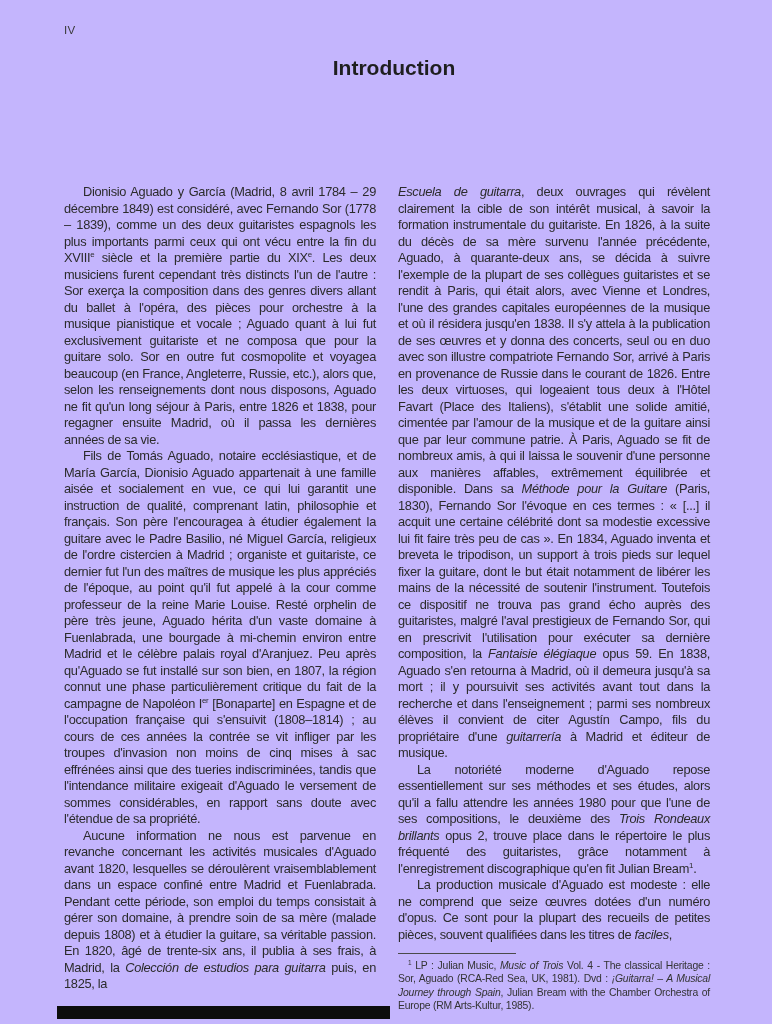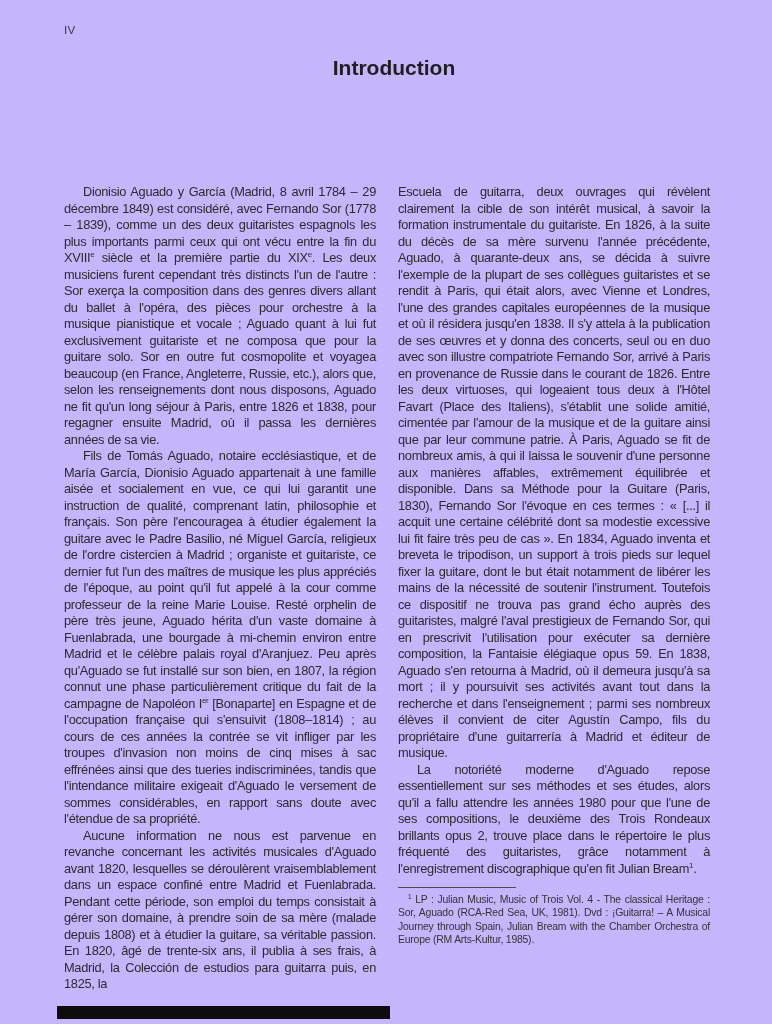--- a/index.html
+++ b/index.html
@@ -51,21 +51,21 @@
   }
   .para {
     margin: 0;
     font-size: 12.8px;
     line-height: 16.5px;
     letter-spacing: -0.3px;
     text-align: justify;
     color: #2b2b2b;
   }
   .para.indent { text-indent: 19px; }
-  .it { }
+  .it { font-style: italic; }
   sup {
     font-size: 0.62em;
     vertical-align: super;
     line-height: 0;
   }
   .footnote {
     margin-top: 10px;
   }
   .footnote-rule {
     width: 118px;
@@ -103,20 +103,21 @@
 
     <div class="col">
       <p class="para indent"><span>Dionisio Aguado y García (Madrid, 8 avril 1784 – 29 décembre 1849) est considéré, avec Fernando Sor (1778 – 1839), comme un des deux guitaristes espagnols les plus importants parmi ceux qui ont vécu entre la fin du XVIII</span><sup>e</sup><span> siècle et la première partie du XIX</span><sup>e</sup><span>. Les deux musiciens furent cependant très distincts l'un de l'autre : Sor exerça la composition dans des genres divers allant du ballet à l'opéra, des pièces pour orchestre à la musique pianistique et vocale ; Aguado quant à lui fut exclusivement guitariste et ne composa que pour la guitare solo. Sor en outre fut cosmopolite et voyagea beaucoup (en France, Angleterre, Russie, etc.), alors que, selon les renseignements dont nous disposons, Aguado ne fit qu'un long séjour à Paris, entre 1826 et 1838, pour regagner ensuite Madrid, où il passa les dernières années de sa vie.</span></p>
       <p class="para indent"><span>Fils de Tomás Aguado, notaire ecclésiastique, et de María García, Dionisio Aguado appartenait à une famille aisée et socialement en vue, ce qui lui garantit une instruction de qualité, comprenant latin, philosophie et français. Son père l'encouragea à étudier également la guitare avec le Padre Basilio, né Miguel García, religieux de l'ordre cistercien à Madrid ; organiste et guitariste, ce dernier fut l'un des maîtres de musique les plus appréciés de l'époque, au point qu'il fut appelé à la cour comme professeur de la reine Marie Louise. Resté orphelin de père très jeune, Aguado hérita d'un vaste domaine à Fuenlabrada, une bourgade à mi-chemin environ entre Madrid et le célèbre palais royal d'Aranjuez. Peu après qu'Aguado se fut installé sur son bien, en 1807, la région connut une phase particulièrement critique du fait de la campagne de Napoléon I</span><sup>er</sup><span> [Bonaparte] en Espagne et de l'occupation française qui s'ensuivit (1808–1814) ; au cours de ces années la contrée se vit infliger par les troupes d'invasion non moins de cinq mises à sac effrénées ainsi que des tueries indiscriminées, tandis que l'intendance militaire exigeait d'Aguado le versement de sommes considérables, en rapport sans doute avec l'étendue de sa propriété.</span></p>
       <p class="para indent"><span>Aucune information ne nous est parvenue en revanche concernant les activités musicales d'Aguado avant 1820, lesquelles se déroulèrent vraisemblablement dans un espace confiné entre Madrid et Fuenlabrada. Pendant cette période, son emploi du temps consistait à gérer son domaine, à prendre soin de sa mère (malade depuis 1808) et à étudier la guitare, sa véritable passion. En 1820, âgé de trente-six ans, il publia à ses frais, à Madrid, la </span><span class="it">Colección de estudios para guitarra</span><span> puis, en 1825, la</span></p>
     </div>
 
     <div class="col">
       <p class="para"><span class="it">Escuela de guitarra</span><span>, deux ouvrages qui révèlent clairement la cible de son intérêt musical, à savoir la formation instrumentale du guitariste. En 1826, à la suite du décès de sa mère survenu l'année précédente, Aguado, à quarante-deux ans, se décida à suivre l'exemple de la plupart de ses collègues guitaristes et se rendit à Paris, qui était alors, avec Vienne et Londres, l'une des grandes capitales européennes de la musique et où il résidera jusqu'en 1838. Il s'y attela à la publication de ses œuvres et y donna des concerts, seul ou en duo avec son illustre compatriote Fernando Sor, arrivé à Paris en provenance de Russie dans le courant de 1826. Entre les deux virtuoses, qui logeaient tous deux à l'Hôtel Favart (Place des Italiens), s'établit une solide amitié, cimentée par l'amour de la musique et de la guitare ainsi que par leur commune patrie. À Paris, Aguado se fit de nombreux amis, à qui il laissa le souvenir d'une personne aux manières affables, extrêmement équilibrée et disponible. Dans sa </span><span class="it">Méthode pour la Guitare</span><span> (Paris, 1830), Fernando Sor l'évoque en ces termes : « [...] il acquit une certaine célébrité dont sa modestie excessive lui fit faire très peu de cas ». En 1834, Aguado inventa et breveta le tripodison, un support à trois pieds sur lequel fixer la guitare, dont le but était notamment de libérer les mains de la nécessité de soutenir l'instrument. Toutefois ce dispositif ne trouva pas grand écho auprès des guitaristes, malgré l'aval prestigieux de Fernando Sor, qui en prescrivit l'utilisation pour exécuter sa dernière composition, la </span><span class="it">Fantaisie élégiaque</span><span> opus 59. En 1838, Aguado s'en retourna à Madrid, où il demeura jusqu'à sa mort ; il y poursuivit ses activités avant tout dans la recherche et dans l'enseignement ; parmi ses nombreux élèves il convient de citer Agustín Campo, fils du propriétaire d'une </span><span class="it">guitarrería</span><span> à Madrid et éditeur de musique.</span></p>
       <p class="para indent"><span>La notoriété moderne d'Aguado repose essentiellement sur ses méthodes et ses études, alors qu'il a fallu attendre les années 1980 pour que l'une de ses compositions, le deuxième des </span><span class="it">Trois Rondeaux brillants</span><span> opus 2, trouve place dans le répertoire le plus fréquenté des guitaristes, grâce notamment à l'enregistrement discographique qu'en fit Julian Bream</span><sup>1</sup><span>.</span></p>
+      <p class="para indent"><span>La production musicale d'Aguado est modeste : elle ne comprend que seize œuvres dotées d'un numéro d'opus. Ce sont pour la plupart des recueils de petites pièces, souvent qualifiées dans les titres de </span><span class="it">faciles</span><span>,</span></p>
 
       <div class="footnote">
         <div class="footnote-rule"></div>
         <p class="footnote-text"><sup>1</sup><span> LP : Julian Music, </span><span class="it">Music of Trois</span><span> Vol. 4 - The classical Heritage : Sor, Aguado (RCA-Red Sea, UK, 1981). Dvd : </span><span class="it">¡Guitarra! – A Musical Journey through Spain</span><span>, Julian Bream with the Chamber Orchestra of Europe (RM Arts-Kultur, 1985).</span></p>
       </div>
     </div>
 
   </div>
 
   <div class="scan-bar"></div>

